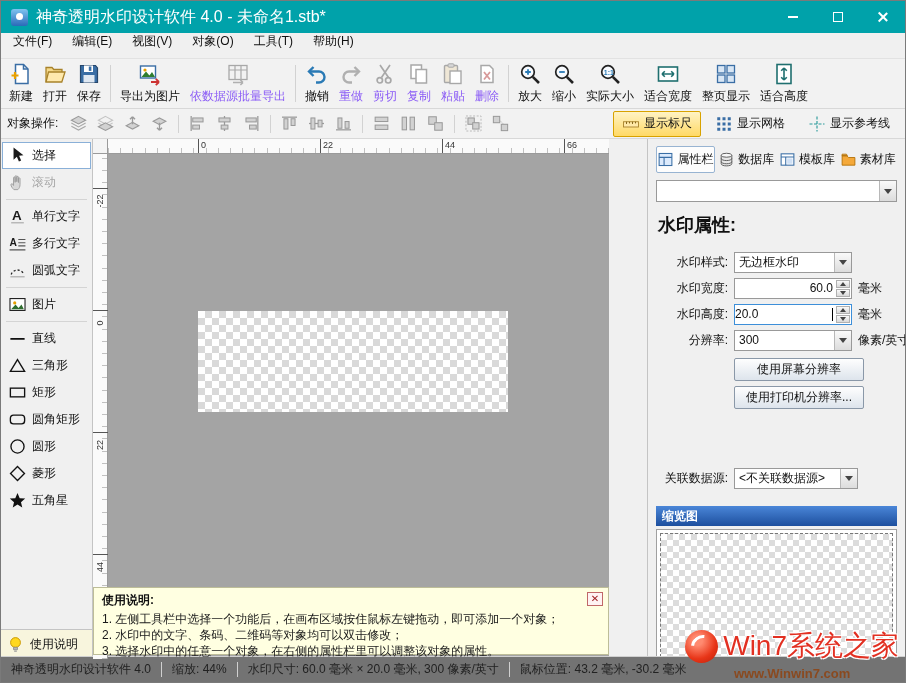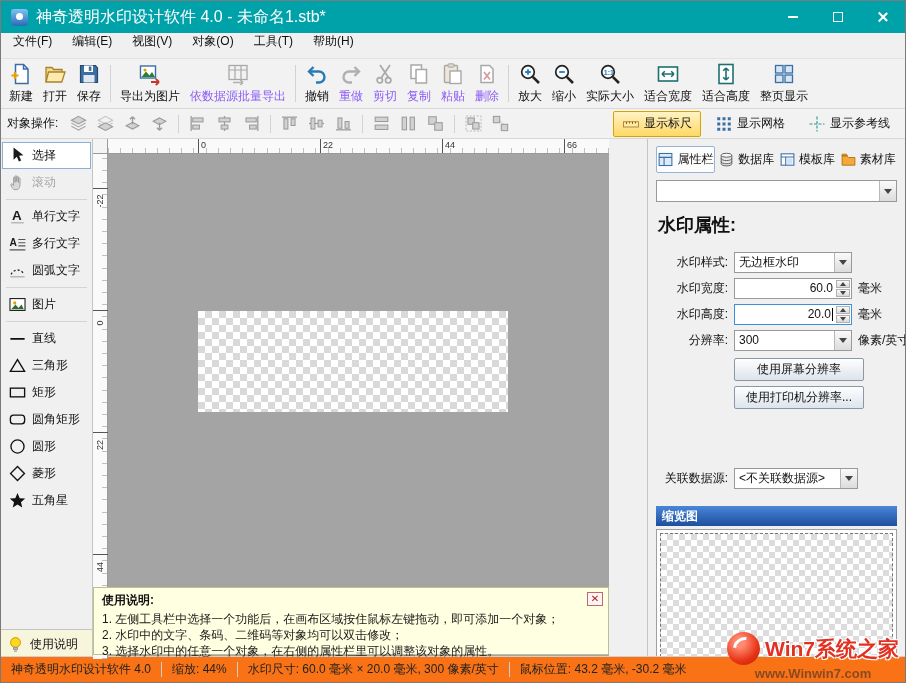--- a/index.html
+++ b/index.html
@@ -88,46 +88,46 @@
   .selector .val{flex:1;padding-left:4px;}
   .dd-arrow{width:17px;align-self:stretch;background:linear-gradient(#fafafa,#dcdcdc);border-left:1px solid #b8b8b8;position:relative;flex:none;}
   .dd-arrow::after{content:"";position:absolute;left:50%;top:50%;transform:translate(-50%,-40%);border-left:4px solid transparent;border-right:4px solid transparent;border-top:5px solid #444;}
   .section-title{font-weight:bold;font-size:18px;margin:0 0 12px 2px;}
   .prow{display:flex;align-items:center;height:26px;}
   .plabel{width:72px;text-align:right;margin-right:6px;white-space:nowrap;flex:none;}
   .combo{width:118px;height:21px;background:#fff;border:1px solid #999;display:flex;align-items:center;flex:none;}
   .combo .val{flex:1;padding-left:4px;white-space:nowrap;overflow:hidden;}
   .combo.wide{width:124px;}
   .spin-input{width:118px;height:21px;background:#fff;border:1px solid #999;position:relative;display:flex;align-items:center;justify-content:flex-end;padding-right:18px;flex:none;}
-  .spin-input.focused{border-color:#3d8fd9;}
+  .spin-input.focused{border-color:#3d8fd9;justify-content:space-between;}
   .caret{display:inline-block;width:1px;height:13px;background:#000;margin-left:1px;}
   .spinner{position:absolute;right:1px;top:1px;bottom:1px;width:14px;display:flex;flex-direction:column;}
   .spinner i{flex:1;background:linear-gradient(#fafafa,#d8d8d8);border:1px solid #b0b0b0;position:relative;display:block;}
   .spinner i + i{margin-top:1px;}
   .spinner i::after{content:"";position:absolute;left:50%;top:50%;transform:translate(-50%,-50%);border-left:3px solid transparent;border-right:3px solid transparent;}
   .sp-up::after{border-bottom:4px solid #444;}
   .sp-dn::after{border-top:4px solid #444;}
   .unit{margin-left:6px;white-space:nowrap;}
   .pbtn{width:130px;height:23px;margin:5px 0 0 78px;border:1px solid #8a98a8;border-radius:2px;background:linear-gradient(#fefefe,#dde4ec);text-align:center;line-height:21px;white-space:nowrap;}
   .ds-row{margin-top:56px;}
   .thumb-header{height:20px;margin-top:15px;background:linear-gradient(#4a86d8,#1d4f9e);color:#fff;font-weight:bold;line-height:20px;padding-left:6px;}
   .thumb-area{margin-top:3px;height:132px;background:#fff;border:1px solid #a0a0a0;position:relative;}
   .thumb-checker{position:absolute;left:3px;top:3px;right:3px;bottom:3px;border:1px dashed #777;background-color:#fff;background-image:conic-gradient(#dcdcdc 25%,#ffffff 0 50%,#dcdcdc 0 75%,#ffffff 0);background-size:12px 12px;}
 
   
-  .statusbar{position:absolute;left:0;right:0;bottom:0;height:26px;background:#f97316;border-top:1px solid #d0d0d0;display:flex;align-items:center;color:#222;}
+  .statusbar{position:absolute;left:0;right:0;bottom:0;height:26px;background:#737373;border-top:1px solid #d0d0d0;display:flex;align-items:center;color:#222;}
   .st-seg{padding:0 10px;height:15px;line-height:15px;border-right:1px solid #d0d0d0;white-space:nowrap;}
   .st-seg:last-child{border-right:none;}
 
   
   .site-mark{position:absolute;right:6px;bottom:1px;z-index:20;display:flex;flex-direction:column;align-items:center;}
   .site-row{display:flex;align-items:center;gap:5px;}
   .site-logo{width:33px;height:33px;border-radius:50%;background:radial-gradient(circle at 38% 32%,#ff8a70 0 16%,#e83518 60%,#b81e08 100%);position:relative;flex:none;}
   .site-logo::after{content:"";position:absolute;left:6px;top:5px;width:18px;height:18px;border:3px solid transparent;border-top-color:#fff;border-radius:50%;transform:rotate(-38deg);}
-  .site-name{font-size:21px;font-weight:bold;color:#e23022;text-shadow:1px 1px 0 #fff,-1px -1px 0 #fff,1px -1px 0 #fff,-1px 1px 0 #fff;white-space:nowrap;}
+  .site-name{font-size:28px;font-weight:normal;color:#e23022;text-shadow:1px 1px 0 #fff,-1px -1px 0 #fff,1px -1px 0 #fff,-1px 1px 0 #fff;white-space:nowrap;}
   .site-url{font-size:13px;font-weight:bold;color:#8a4a20;margin-top:1px;white-space:nowrap;}
 </style>
 </head>
 <body>
 
 <div id="app">
 
   <div class="titlebar">
     <div class="app-icon"></div>
     <div class="title-text">神奇透明水印设计软件 4.0 - 未命名1.stb*</div>
@@ -299,38 +299,38 @@
           <svg viewBox="0 0 24 24">
             <rect x="2.5" y="5" width="19" height="14" fill="#fff" stroke="#1f6f6f" stroke-width="1.6"></rect>
             <path d="M6 12h12M6 12l2.8-2.8M6 12l2.8 2.8M18 12l-2.8-2.8M18 12l-2.8 2.8" stroke="#1f6f6f" stroke-width="1.6" fill="none"></path>
           </svg>
         </span>
         <span class="tb-label">适合宽度</span>
       </div>
       <div class="tb-btn">
         <span class="tb-icon">
           <svg viewBox="0 0 24 24">
-            <rect x="5" y="2.5" width="14" height="19" fill="#fff" stroke="#1f6f6f" stroke-width="1.6"></rect>
-            <path d="M12 6v12M12 6 9.2 8.8M12 6l2.8 2.8M12 18l-2.8-2.8M12 18l2.8-2.8" stroke="#1f6f6f" stroke-width="1.6" fill="none"></path>
-          </svg>
-        </span>
-        <span class="tb-label">适合高度</span>
-      </div>
-      <div class="tb-btn">
-        <span class="tb-icon">
-          <svg viewBox="0 0 24 24">
             <g fill="#d8e6f4" stroke="#3a6ea5" stroke-width="1.3">
               <rect x="3.5" y="3.5" width="7.5" height="7.5"></rect>
               <rect x="13" y="3.5" width="7.5" height="7.5"></rect>
               <rect x="3.5" y="13" width="7.5" height="7.5"></rect>
               <rect x="13" y="13" width="7.5" height="7.5"></rect>
             </g>
           </svg>
         </span>
         <span class="tb-label">整页显示</span>
+      </div>
+      <div class="tb-btn">
+        <span class="tb-icon">
+          <svg viewBox="0 0 24 24">
+            <rect x="5" y="2.5" width="14" height="19" fill="#fff" stroke="#1f6f6f" stroke-width="1.6"></rect>
+            <path d="M12 6v12M12 6 9.2 8.8M12 6l2.8 2.8M12 18l-2.8-2.8M12 18l2.8-2.8" stroke="#1f6f6f" stroke-width="1.6" fill="none"></path>
+          </svg>
+        </span>
+        <span class="tb-label">适合高度</span>
       </div>
     </div>
 
   <div class="objbar">
     <span class="objbar-label">对象操作:</span>
     <div class="obj-tools"></div>
     <div class="obj-tools">
 
     <div class="obj-btn disabled">
           <span>

